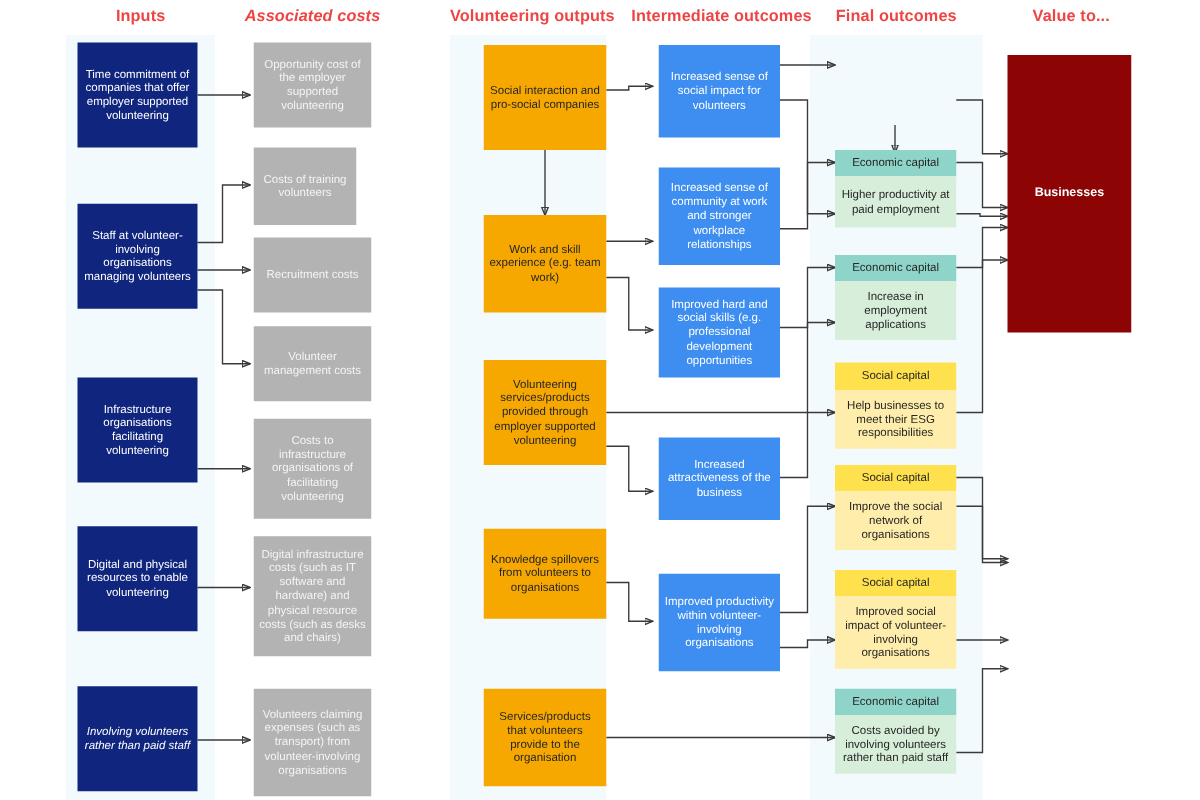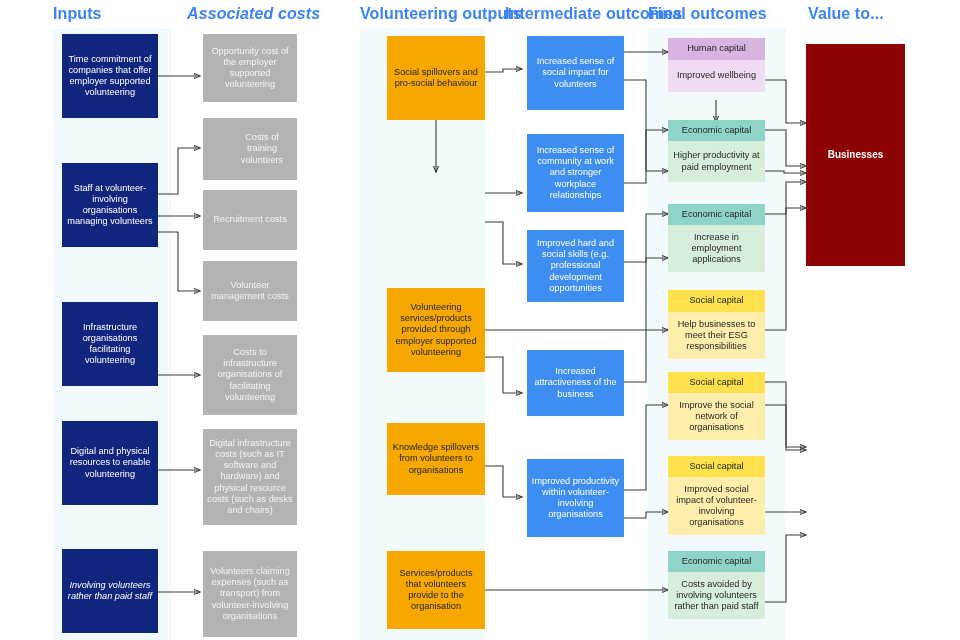--- a/index.html
+++ b/index.html
@@ -9,24 +9,24 @@
     font-family:"Liberation Sans", sans-serif;
     overflow:hidden;
     position:relative;
   }
   #stage{position:absolute;left:0;top:0;width:960px;height:640px;}
 
   .band{position:absolute;background:#f2fafd;}
 
   .col-title{
     position:absolute;
-    color:#3b82f6;
+    color:#ef4444;
     font-weight:bold;
-    font-size:16px;
-    text-align:left;
+    font-size:13px;
+    text-align:center;
     letter-spacing:0.1px;
     white-space:nowrap;
   }
 
   .node{
     position:absolute;
     box-sizing:border-box;
     display:flex;
     align-items:center;
     justify-content:center;
@@ -117,42 +117,39 @@
     <path d="M716,100 L716,122" marker-end="url(#ah)"></path>
   </svg>
 
   <div class="node n-input" style="left:62px;top:34px;width:96px;height:84px;">Time commitment of companies that offer employer supported volunteering</div>
   <div class="node n-input" style="left:62px;top:163px;width:96px;height:84px;">Staff at volunteer-involving organisations managing volunteers</div>
   <div class="node n-input" style="left:62px;top:302px;width:96px;height:84px;">Infrastructure organisations facilitating volunteering</div>
   <div class="node n-input" style="left:62px;top:421px;width:96px;height:84px;">Digital and physical resources to enable volunteering</div>
   <div class="node n-input" style="left:62px;top:549px;width:96px;height:84px;font-style:italic;">Involving volunteers rather than paid staff</div>
 
   <div class="node n-cost" style="left:203px;top:34px;width:94px;height:68px;">Opportunity cost of the employer supported volunteering</div>
-  <div class="node n-cost" style="left:203px;top:118px;width:94px;height:62px;padding-left:28px;">Costs of training volunteers</div>
+  <div class="node n-cost" style="left:203px;top:118px;width:82px;height:62px;">Costs of training volunteers</div>
   <div class="node n-cost" style="left:203px;top:190px;width:94px;height:60px;">Recruitment costs</div>
   <div class="node n-cost" style="left:203px;top:261px;width:94px;height:60px;">Volunteer management costs</div>
   <div class="node n-cost" style="left:203px;top:429px;width:94px;height:96px;">Digital infrastructure costs (such as IT software and hardware) and physical resource costs (such as desks and chairs)</div>
   <div class="node n-cost" style="left:203px;top:335px;width:94px;height:80px;">Costs to infrastructure organisations of facilitating volunteering</div>
   <div class="node n-cost" style="left:203px;top:551px;width:94px;height:86px;">Volunteers claiming expenses (such as transport) from volunteer-involving organisations</div>
 
-  <div class="node n-output" style="left:387px;top:36px;width:98px;height:84px;">Social spillovers and pro-social behaviour</div>
+  <div class="node n-output" style="left:387px;top:36px;width:98px;height:84px;">Social interaction and pro-social companies</div>
+  <div class="node n-output" style="left:387px;top:172px;width:98px;height:78px;">Work and skill experience (e.g. team work)</div>
   <div class="node n-output" style="left:387px;top:288px;width:98px;height:84px;">Volunteering services/products provided through employer supported volunteering</div>
   <div class="node n-output" style="left:387px;top:423px;width:98px;height:72px;">Knowledge spillovers from volunteers to organisations</div>
   <div class="node n-output" style="left:387px;top:551px;width:98px;height:78px;">Services/products that volunteers provide to the organisation</div>
 
   <div class="node n-inter" style="left:527px;top:36px;width:97px;height:74px;">Increased sense of social impact for volunteers</div>
   <div class="node n-inter" style="left:527px;top:134px;width:97px;height:78px;">Increased sense of community at work and stronger workplace relationships</div>
   <div class="node n-inter" style="left:527px;top:230px;width:97px;height:72px;">Improved hard and social skills (e.g. professional development opportunities</div>
   <div class="node n-inter" style="left:527px;top:350px;width:97px;height:66px;">Increased attractiveness of the business</div>
   <div class="node n-inter" style="left:527px;top:459px;width:97px;height:78px;">Improved productivity within volunteer-involving organisations</div>
 
-  <div style="position:absolute;left:668px;top:38px;width:97px;">
-    <div class="node cap-hdr hdr-human" style="position:relative;left:0;top:0;width:97px;height:22px;">Human capital</div>
-    <div class="node cap-body body-human" style="position:relative;left:0;top:0;width:97px;height:32px;">Improved wellbeing</div>
-  </div>
 
   <div style="position:absolute;left:668px;top:120px;width:97px;">
     <div class="node cap-hdr hdr-econ" style="position:relative;width:97px;height:21px;">Economic capital</div>
     <div class="node cap-body body-econ" style="position:relative;width:97px;height:41px;">Higher productivity at paid employment</div>
   </div>
 
   <div style="position:absolute;left:668px;top:204px;width:97px;">
     <div class="node cap-hdr hdr-econ" style="position:relative;width:97px;height:21px;">Economic capital</div>
     <div class="node cap-body body-econ" style="position:relative;width:97px;height:47px;">Increase in employment applications</div>
   </div>

